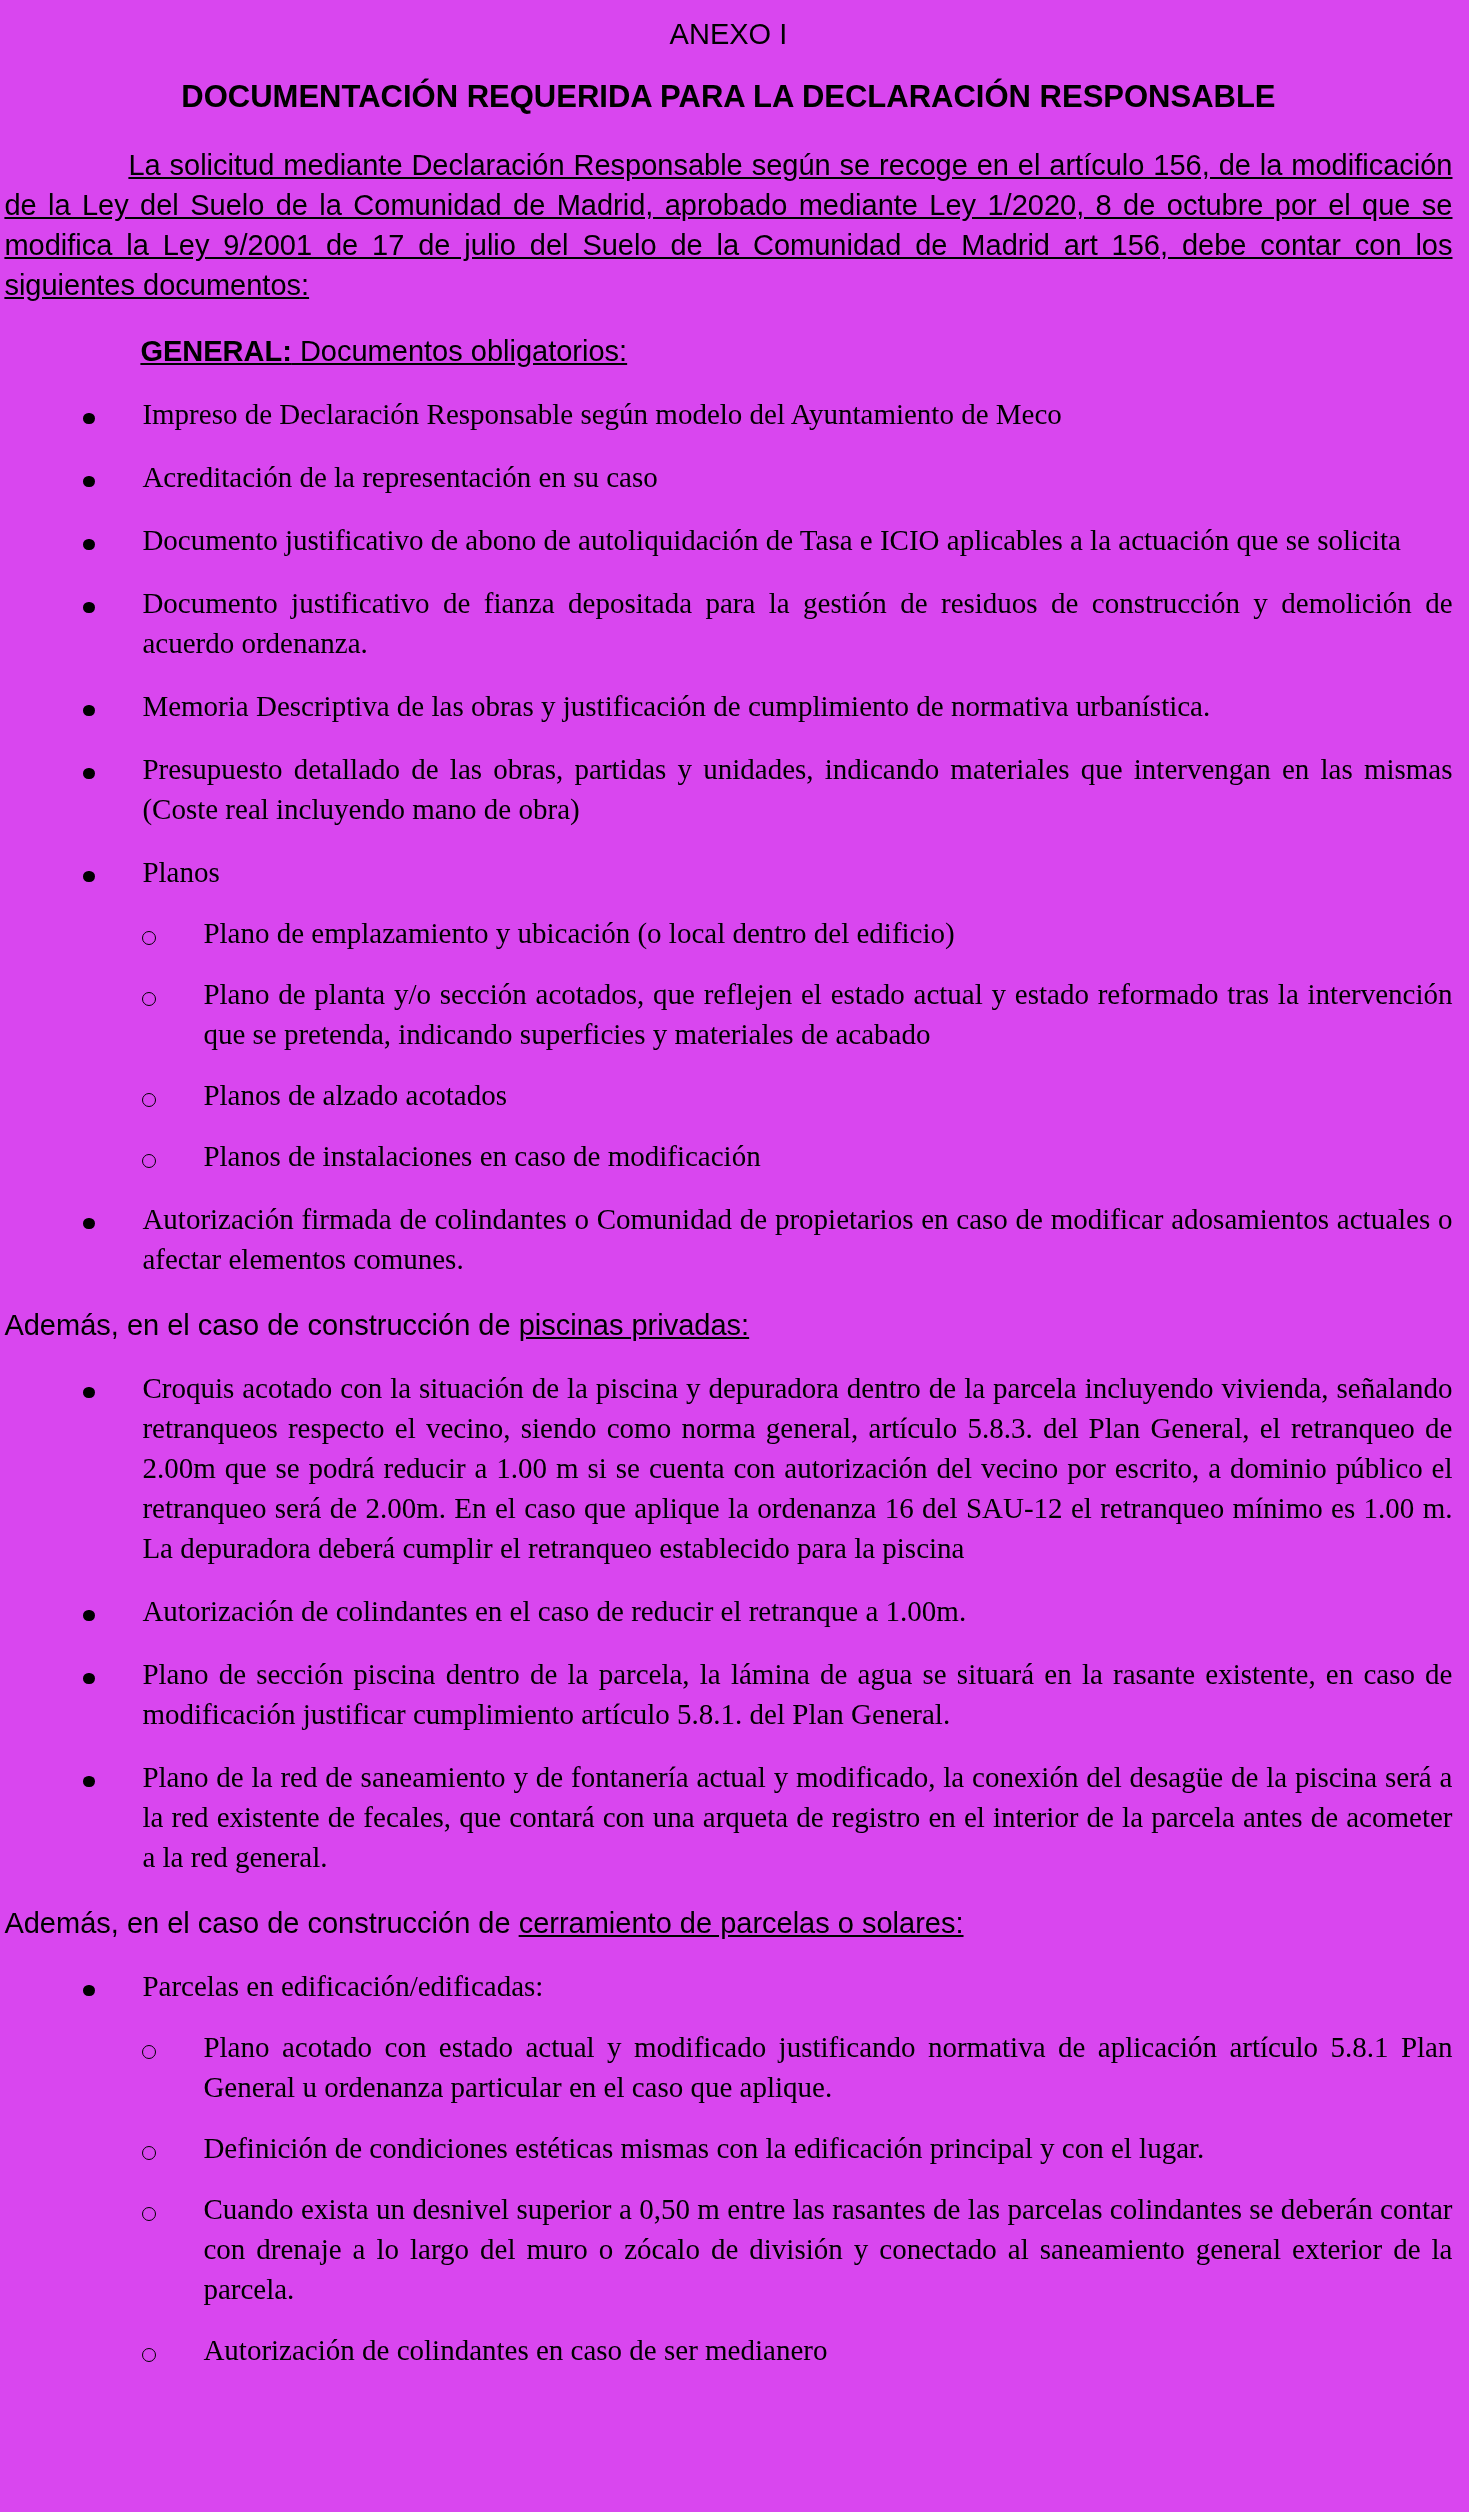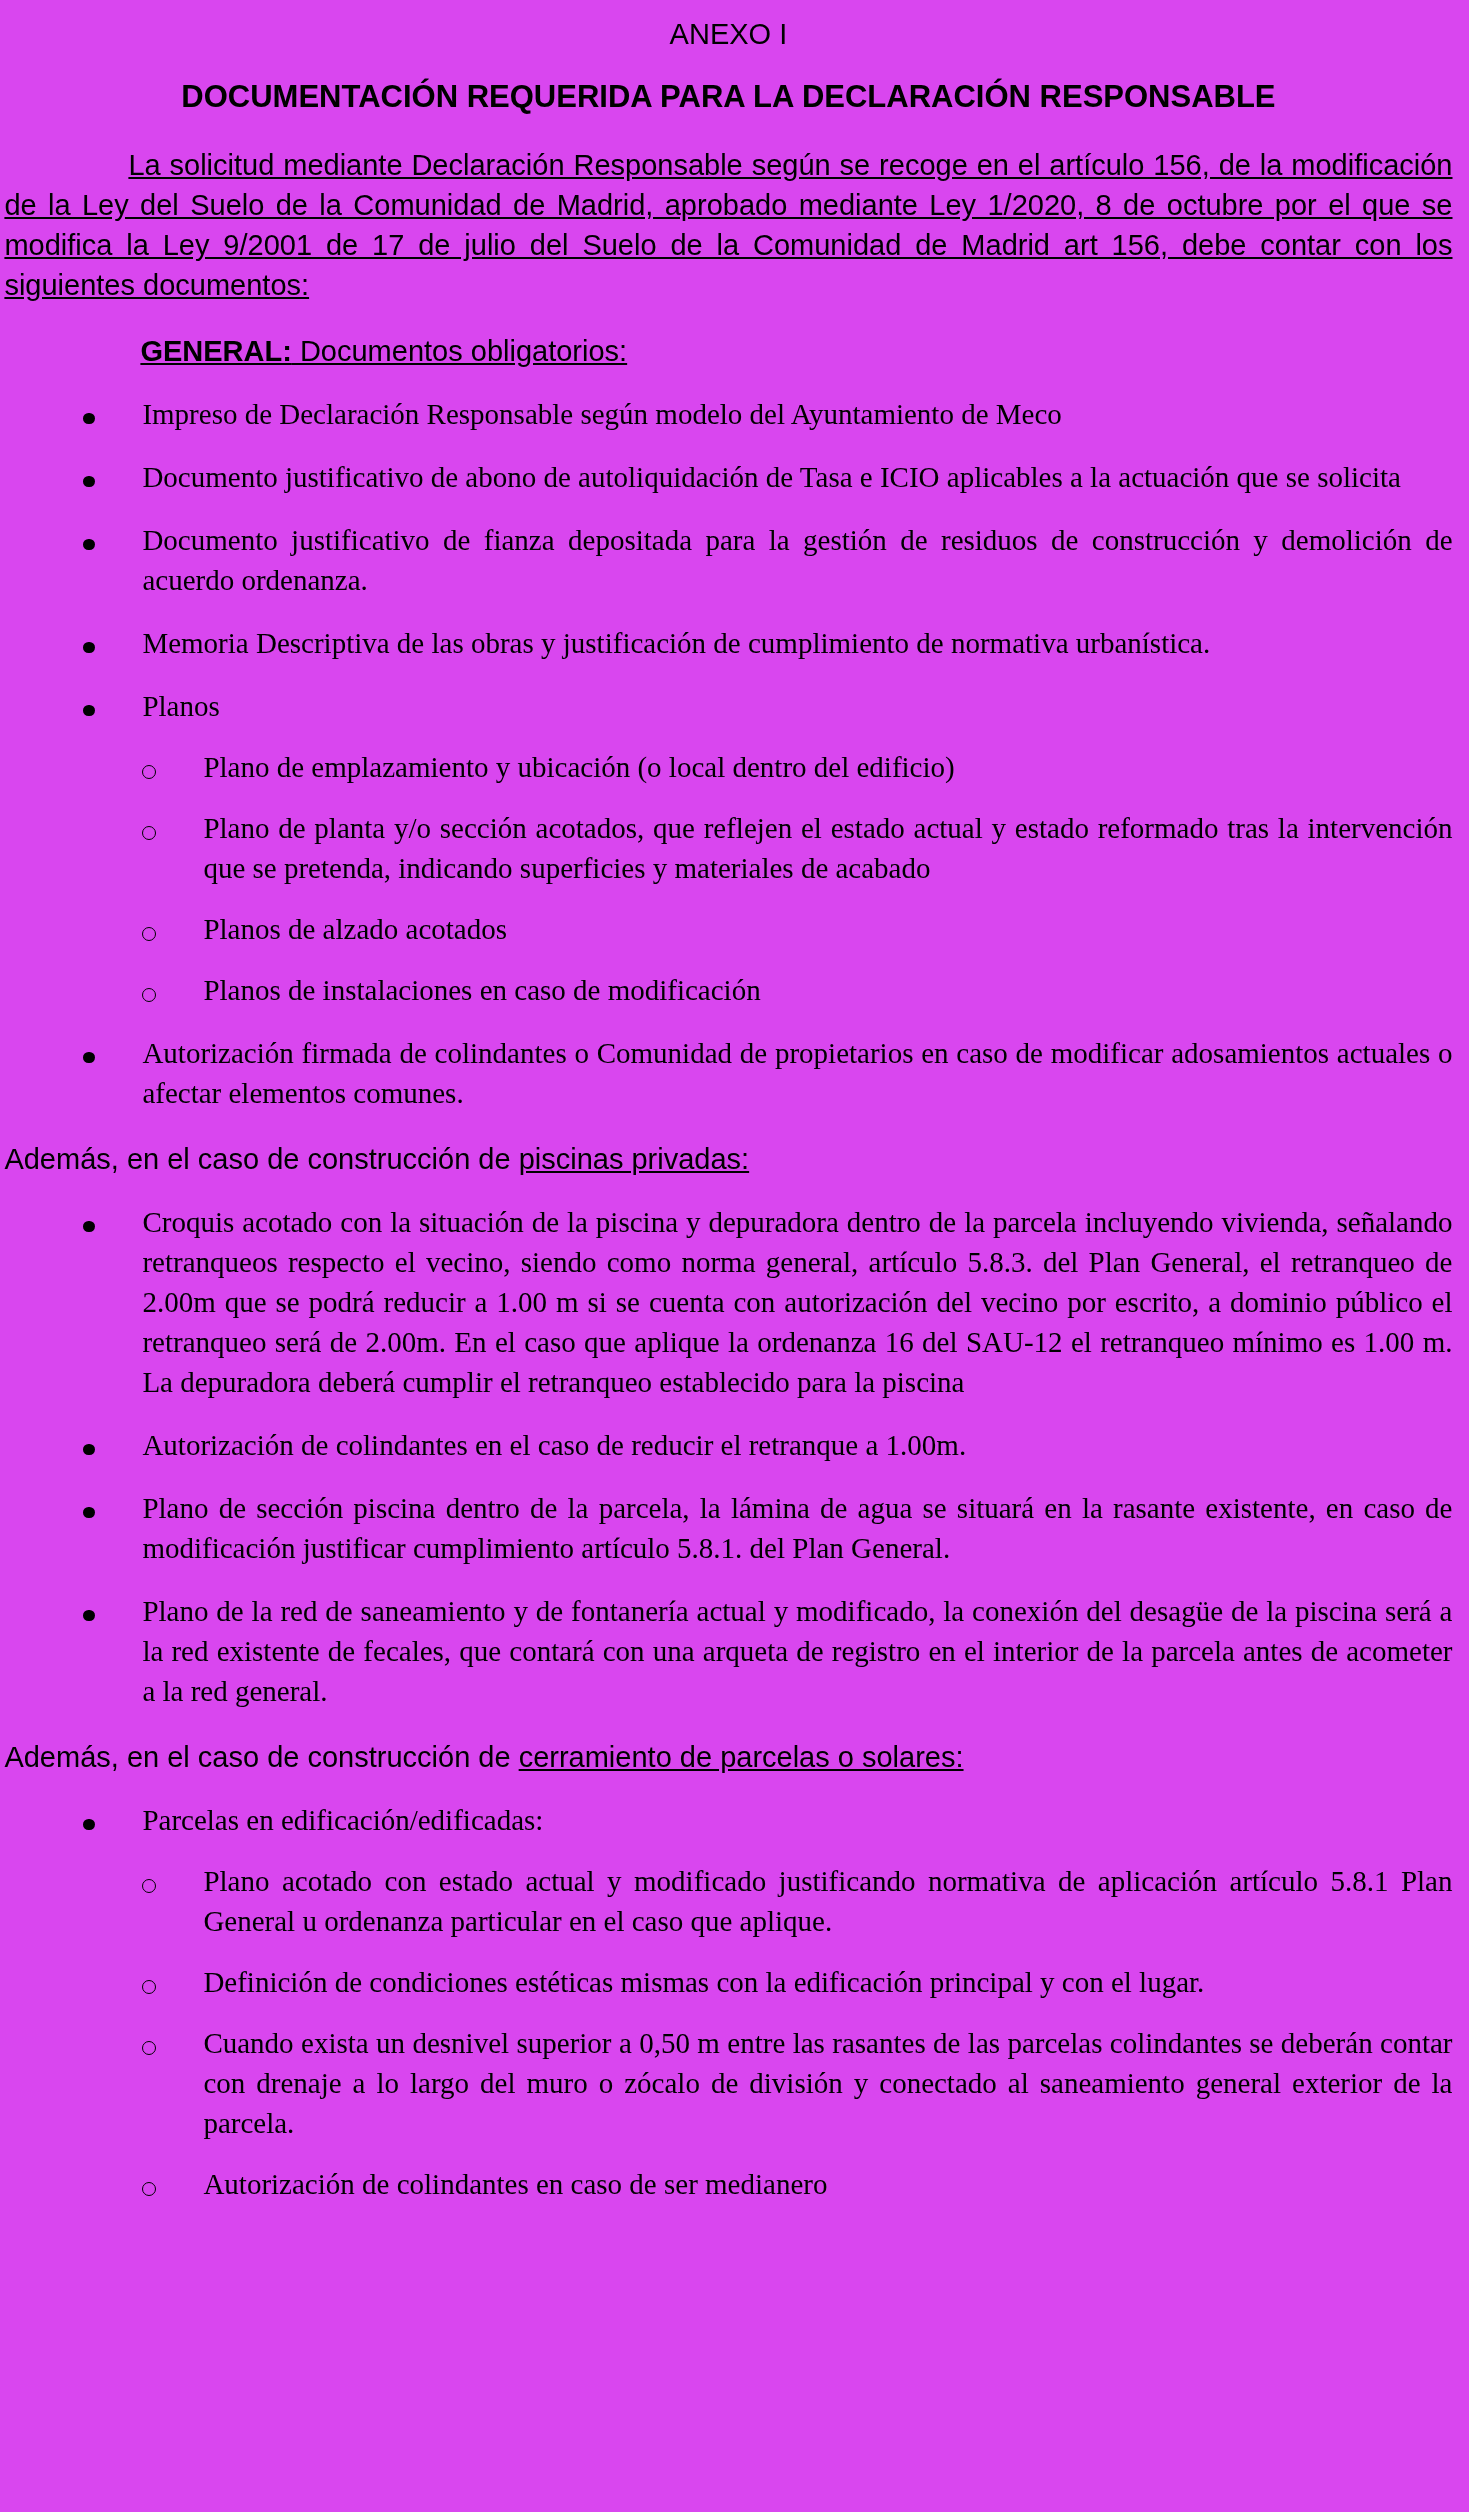--- a/index.html
+++ b/index.html
@@ -100,23 +100,25 @@
   <p class="annex">ANEXO I</p>
 
   <p class="doc-title">DOCUMENTACIÓN REQUERIDA PARA LA DECLARACIÓN RESPONSABLE</p>
 
   <p class="intro">La solicitud mediante Declaración Responsable según se recoge en el artículo 156, de la modificación de la Ley del Suelo de la Comunidad de Madrid, aprobado mediante Ley 1/2020, 8 de octubre por el que se modifica la Ley 9/2001 de 17 de julio del Suelo de la Comunidad de Madrid art 156, debe contar con los siguientes documentos:</p>
 
   <p class="section-heading"><span class="u b">GENERAL:</span><span class="u"> Documentos obligatorios:</span></p>
 
   <ul class="plain">
     <li class="li1"><span class="marker"></span><span>Impreso de Declaración Responsable según modelo del Ayuntamiento de Meco</span></li>
+    <li class="li1"><span class="marker"></span><span>Acreditación de la representación en su caso</span></li>
     <li class="li1"><span class="marker"></span><span>Documento justificativo de abono de autoliquidación de Tasa e ICIO aplicables a la actua­ción que se solicita</span></li>
     <li class="li1"><span class="marker"></span><span>Documento justificativo de fianza depositada para la gestión de residuos de construcción y demolición de acuerdo ordenanza.</span></li>
     <li class="li1"><span class="marker"></span><span>Memoria Descriptiva de las obras y justificación de cumplimiento de normativa urbanística.</span></li>
+    <li class="li1"><span class="marker"></span><span>Presupuesto detallado de las obras, partidas y unidades, indicando materiales que inter­vengan en las mismas (Coste real incluyendo mano de obra)</span></li>
     <li class="li1"><span class="marker"></span><span>Planos</span></li>
   </ul>
 
   <ul class="plain">
     <li class="li2"><span class="marker"></span><span>Plano de emplazamiento y ubicación (o local dentro del edificio)</span></li>
     <li class="li2"><span class="marker"></span><span>Plano de planta y/o sección acotados, que reflejen el estado actual y estado reformado tras la intervención que se pretenda, indicando superficies y materiales de acabado</span></li>
     <li class="li2"><span class="marker"></span><span>Planos de alzado acotados</span></li>
     <li class="li2"><span class="marker"></span><span>Planos de instalaciones en caso de modificación</span></li>
   </ul>
 

